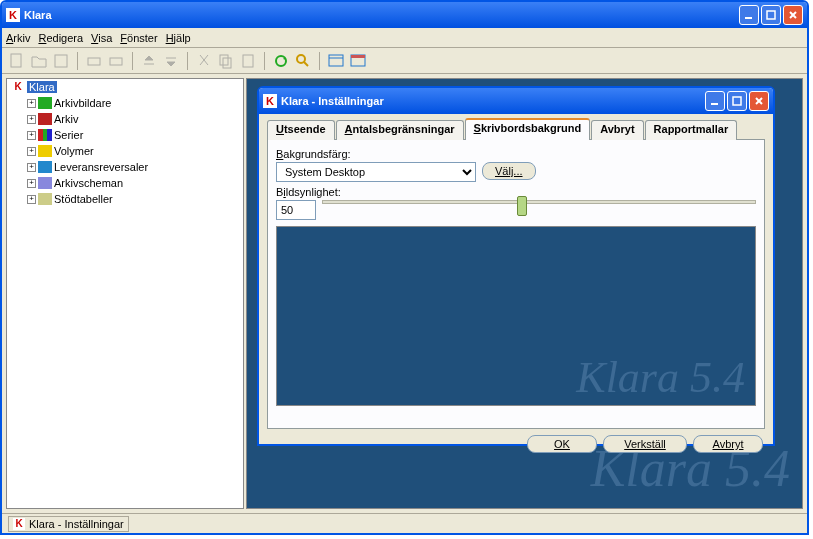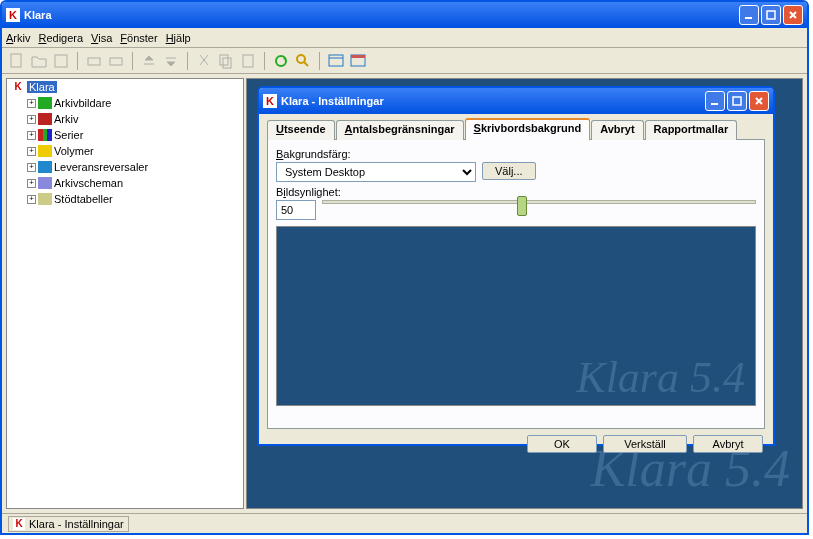--- a/index.html
+++ b/index.html
@@ -48,21 +48,21 @@
 .tabs-wrap { padding: 6px 8px 0 8px; }
 .tabs { display: flex; height: 20px; margin-bottom: -1px; font-weight: bold; }
 .tab { padding: 2px 8px; border: 1px solid #919b9c; border-bottom: none; background: #f4f3ee; border-radius: 3px 3px 0 0; margin-right: 1px; position: relative; }
 .tab.active { background: #fcfcfe; z-index: 2; padding-bottom: 3px; margin-top: -2px; border-top: 2px solid #e68b2c; }
 .tab u { text-decoration: underline; }
 .tab-panel { border: 1px solid #919b9c; background: #fcfcfe; height: 290px; padding: 8px; }
 
 .row { display: flex; align-items: flex-start; gap: 6px; margin-bottom: 4px; }
 label { display: block; margin-bottom: 2px; }
 select, input[type=text] { border: 1px solid #7f9db9; height: 20px; padding: 0 4px; background: #fff; }
-.btn { border: 1px solid #7f9db9; background: #ece9d8; padding: 2px 12px; border-radius: 2px; }
+.btn { border: 1px solid #7f9db9; background: #ece9d8; padding: 2px 12px; border-radius: 8px; text-decoration: underline; }
 .slider-track { flex: 1; height: 4px; background: #e0e0d0; border: 1px solid #b0b0a0; position: relative; }
 .slider-thumb { position: absolute; top: -5px; left: 45%; width: 10px; height: 20px; background: #b5d785; border: 1px solid #6a8a3a; border-radius: 2px; }
 
 .preview-box { margin-top: 6px; height: 180px; background: #1f4f7a; border: 1px solid #888; position: relative; overflow: hidden; }
 .preview-box .wm2 { position: absolute; right: 10px; bottom: 2px; font-family: Georgia, serif; font-style: italic; font-size: 44px; color: #3d6a94; }
 
 .dlg-buttons { display: flex; justify-content: flex-end; gap: 6px; padding: 6px 10px; }
 
 .statusbar { position: absolute; bottom: 0; left: 0; right: 0; height: 20px; background: #ece9d8; border-top: 1px solid #aca899; display: flex; align-items: center; padding: 0 6px; }
 .statusbar .icon-k { width: 12px; height: 12px; background: #fff; color: #c00; font-weight: bold; font-size: 10px; display: inline-flex; align-items: center; justify-content: center; margin-right: 4px; }

